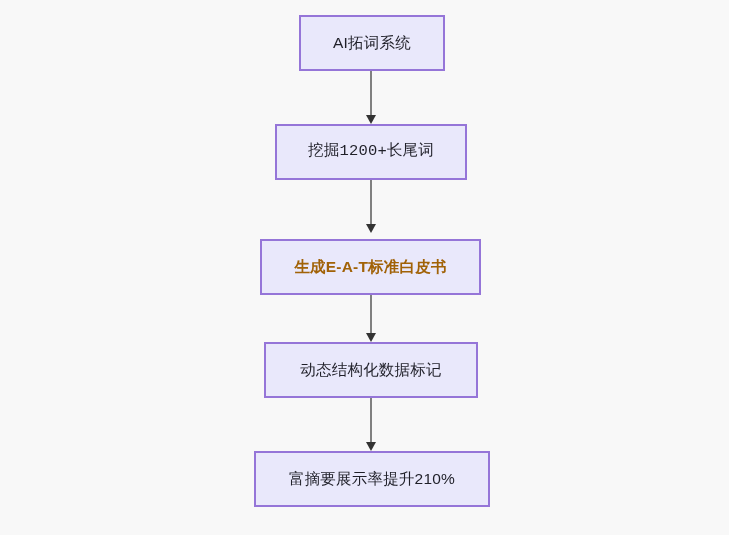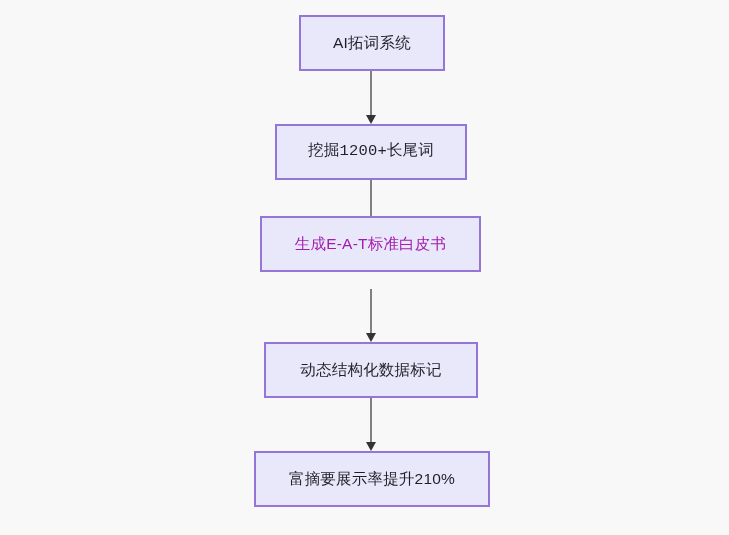--- a/index.html
+++ b/index.html
@@ -88,21 +88,21 @@
   </div>
 
   <div class="node" style="left: 299px; top: 15px; width: 146px; height: 56px; background: rgb(233, 232, 251); border-color: rgb(149, 117, 216); color: rgb(31, 31, 40);">
     <span class="node-label">AI拓词系统</span>
   </div>
 
   <div class="node" style="left: 275px; top: 124px; width: 192px; height: 56px; background: rgb(233, 232, 251); border-color: rgb(149, 117, 216); color: rgb(31, 31, 40); font-family: Liberation Mono, monospace;">
     <span class="node-label">挖掘1200+长尾词</span>
   </div>
 
-  <div class="node" style="left: 260px; top: 216px; width: 221px; height: 56px; background: rgb(233, 232, 251); border-color: rgb(149, 117, 216); color: #a21caf;">
+  <div class="node" style="left: 260px; top: 239px; width: 221px; height: 56px; background: rgb(233, 232, 251); border-color: rgb(149, 117, 216); color: #a16207; font-weight: bold;">
     <span class="node-label">生成E-A-T标准白皮书</span>
   </div>
 
   <div class="node" style="left: 264px; top: 342px; width: 214px; height: 56px; background: rgb(233, 232, 251); border-color: rgb(149, 117, 216); color: rgb(31, 31, 40);">
     <span class="node-label">动态结构化数据标记</span>
   </div>
 
   <div class="node" style="left: 254px; top: 451px; width: 236px; height: 56px; background: rgb(233, 232, 251); border-color: rgb(149, 117, 216); color: rgb(31, 31, 40);">
     <span class="node-label">富摘要展示率提升210%</span>
   </div>

